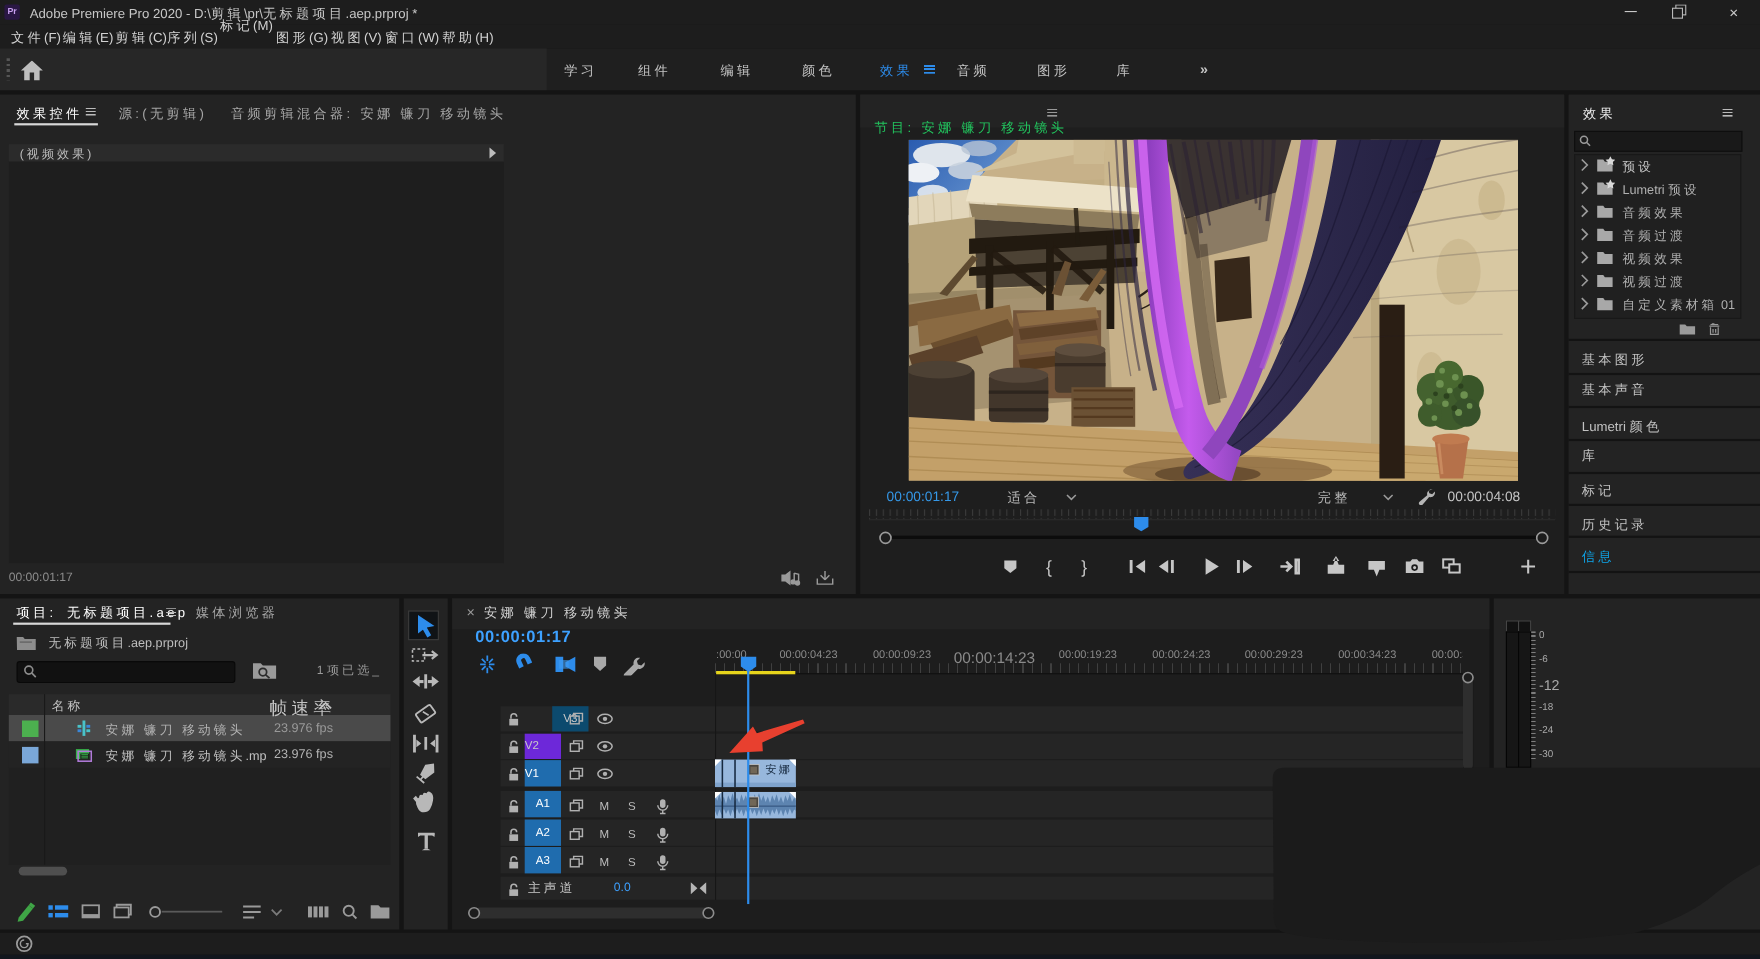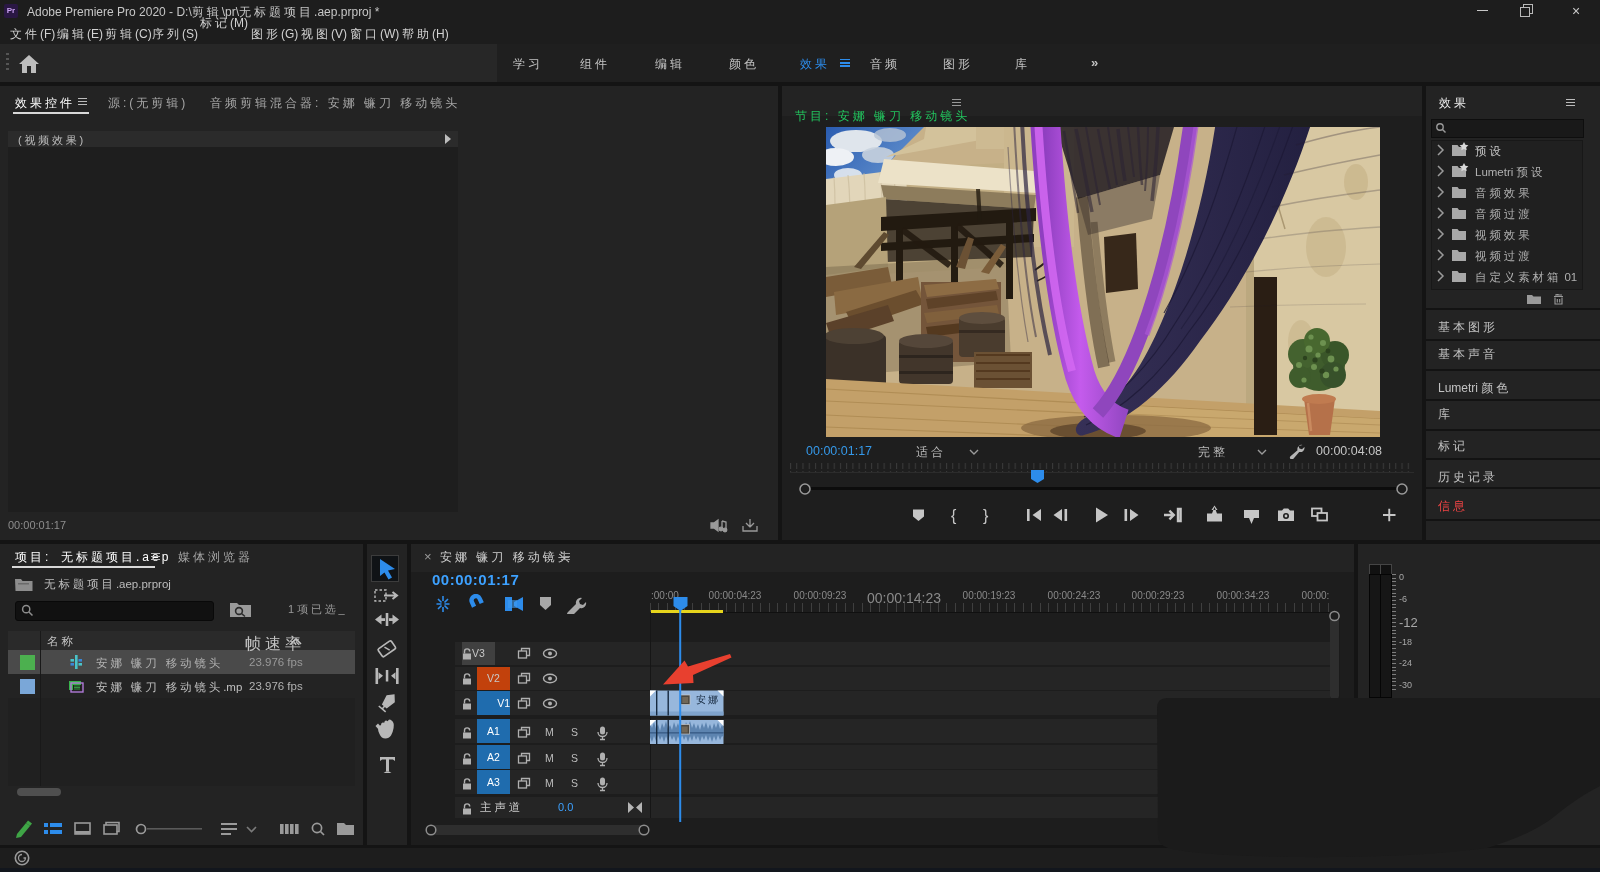--- a/index.html
+++ b/index.html
@@ -327,21 +327,21 @@
 <div class="a" style="left:1426px;top:429px;width:174px;height:2px;background:#131313"></div>
 <div class="a" style="left:1426px;top:458px;width:174px;height:2px;background:#131313"></div>
 <div class="a" style="left:1426px;top:487px;width:174px;height:2px;background:#131313"></div>
 <div class="a" style="left:1426px;top:519px;width:174px;height:2px;background:#131313"></div>
 <div class="a t ck" style="left:1438px;top:319px;color:#c2c2c2">基本图形</div>
 <div class="a t ck" style="left:1438px;top:346px;color:#c2c2c2">基本声音</div>
 <div class="a t" style="left:1438px;top:380px;color:#c2c2c2">Lumetri <span class="ck">颜色</span></div>
 <div class="a t ck" style="left:1438px;top:406px;color:#c2c2c2">库</div>
 <div class="a t ck" style="left:1438px;top:438px;color:#c2c2c2">标记</div>
 <div class="a t ck" style="left:1438px;top:469px;color:#c2c2c2">历史记录</div>
-<div class="a t ck" style="left:1438px;top:498px;color:#ef4444">信息</div>
+<div class="a t ck" style="left:1438px;top:498px;color:#0ea5e9">信息</div>
 
 <div class="a" style="left:0;top:544px;width:363px;height:301px;background:#232323"></div>
 <div class="a t ck" style="left:15px;top:549px;color:#fff">项目: <span style="letter-spacing:0">&nbsp;</span>无标题项目.aep</div>
 <div class="a" style="left:151px;top:553px;width:9px;height:7px;background:repeating-linear-gradient(#bbb 0 1px,transparent 1px 3px)"></div>
 <div class="a" style="left:12px;top:566px;width:143px;height:2px;background:#d8d8d8"></div>
 <div class="a t ck" style="left:178px;top:549px;color:#a6a6a6">媒体浏览器</div>
 <svg class="a" style="left:15px;top:578px" width="18" height="13" viewBox="0 0 18 13">
     <path d="M0 1 h6 l1.5 2 h10 v10 h-17 z" fill="#8d8d8d"></path>
     <rect x="3" y="5" width="11" height="1.5" fill="#6a6a6a"></rect>
   </svg>
@@ -482,23 +482,23 @@
 <div class="a" style="left:650px;top:612px;width:680px;height:1px;background:#101010"></div>
 <div class="a" style="left:651px;top:610px;width:72px;height:3px;background:#e6d41c"></div>
 <div class="a" style="left:455px;top:642px;width:875px;height:23px;background:#252525"></div>
 <div class="a" style="left:455px;top:667px;width:875px;height:23px;background:#252525"></div>
 <div class="a" style="left:455px;top:691px;width:875px;height:24px;background:#252525"></div>
 <div class="a" style="left:455px;top:719px;width:875px;height:24px;background:#252525"></div>
 <div class="a" style="left:455px;top:745px;width:875px;height:24px;background:#252525"></div>
 <div class="a" style="left:455px;top:770px;width:875px;height:24px;background:#252525"></div>
 <div class="a" style="left:455px;top:797px;width:875px;height:21px;background:#252525"></div>
 <div class="a" style="left:650px;top:613px;width:1px;height:205px;background:#161616"></div>
-<div class="a" style="left:462px;top:642px;width:33px;height:23px;background:#404040;color:#c8c8c8;font-size:10.5px;text-align:center;line-height:23px">V3</div>
-<div class="a" style="left:477px;top:667px;width:33px;height:23px;background:#c2410c;color:#c8c8c8;font-size:10.5px;text-align:center;line-height:23px">V2</div>
-<div class="a" style="left:477px;top:691px;width:33px;height:24px;background:#1f6cae;color:#fff;font-size:10.5px;text-align:right;line-height:24px">V1</div>
+<div class="a" style="left:502px;top:642px;width:33px;height:23px;background:#0c4a6e;color:#c8c8c8;font-size:10.5px;text-align:center;line-height:23px">V3</div>
+<div class="a" style="left:477px;top:667px;width:33px;height:23px;background:#6d28d9;color:#c8c8c8;font-size:10.5px;line-height:23px">V2</div>
+<div class="a" style="left:477px;top:691px;width:33px;height:24px;background:#1f6cae;color:#fff;font-size:10.5px;text-align:left;line-height:24px">V1</div>
 <div class="a" style="left:477px;top:719px;width:33px;height:24px;background:#1f6cae;color:#fff;font-size:10.5px;text-align:center;line-height:24px">A1</div>
 <div class="a" style="left:477px;top:745px;width:33px;height:24px;background:#1f6cae;color:#fff;font-size:10.5px;text-align:center;line-height:24px">A2</div>
 <div class="a" style="left:477px;top:770px;width:33px;height:24px;background:#1f6cae;color:#fff;font-size:10.5px;text-align:center;line-height:24px">A3</div>
 <div class="a t ck" style="left:480px;top:800px;font-size:11.5px;color:#c8c8c8">主声道</div>
 <div class="a t" style="left:558px;top:801px;font-size:11px;color:#3da1ff">0.0</div>
 <svg class="a" style="left:627px;top:802px" width="16" height="11" viewBox="0 0 16 11">
     <path d="M1 0 l6 5.5 L1 11 z M15 0 l-6 5.5 L15 11 z" fill="#b5b5b5"></path>
   </svg>
 <svg class="a" style="left:455px;top:642px" width="180" height="180" viewBox="0 0 180 180">
 <defs>

